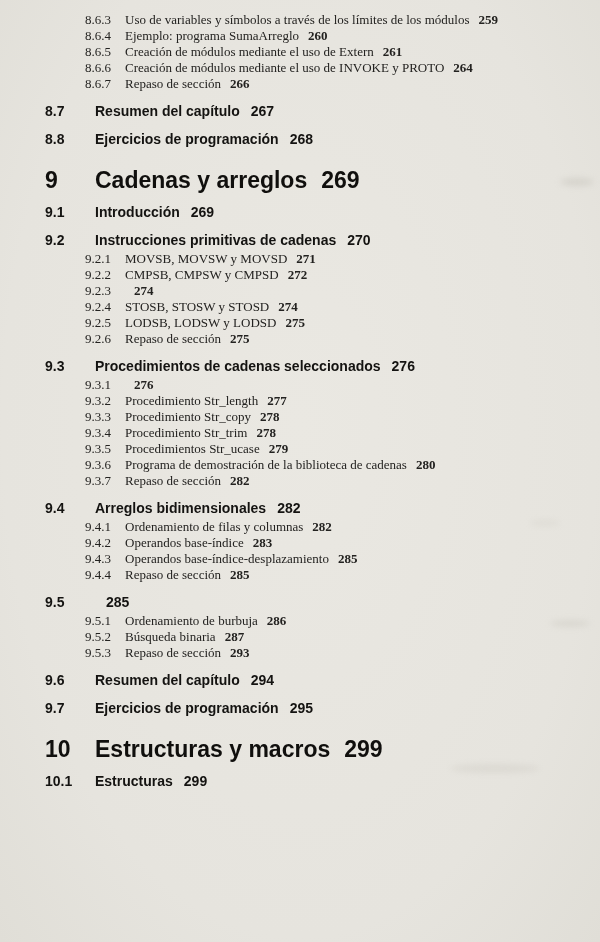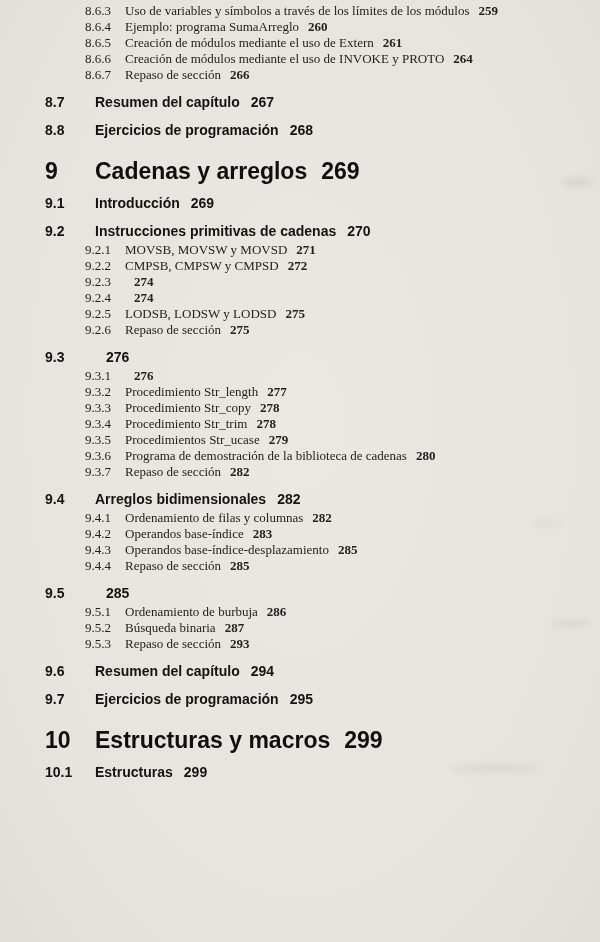--- a/index.html
+++ b/index.html
@@ -14,21 +14,21 @@
     font-family: "Liberation Serif", serif;
     color: #1d1c1a;
     position: relative;
   }
   .scan-page {
     position: relative;
     width: 600px;
     height: 942px;
     background: radial-gradient(ellipse at 50% 45%, #eae8e2 0%, #e6e4de 70%, #e0ded7 100%);
     box-sizing: border-box;
-    padding-top: 3px;
+    padding-top: 12px;
   }
   .smudge {
     position: absolute;
     border-radius: 50%;
     filter: blur(3px);
     background: #b9b6ad;
     opacity: 0.35;
     pointer-events: none;
   }
   .smudge.s1 { right: 6px; top: 178px; width: 34px; height: 8px; }
@@ -144,34 +144,36 @@
         <span class="num">9.2.2</span>
         <span class="title">CMPSB, CMPSW y CMPSD</span>
         <span class="pageno">272</span>
       </div>
       <div class="entry sub">
         <span class="num">9.2.3</span>
         <span class="pageno">274</span>
       </div>
       <div class="entry sub">
         <span class="num">9.2.4</span>
+        <span class="title">STOSB, STOSW y STOSD</span>
         <span class="pageno">274</span>
       </div>
       <div class="entry sub">
         <span class="num">9.2.5</span>
         <span class="title">LODSB, LODSW y LODSD</span>
         <span class="pageno">275</span>
       </div>
       <div class="entry sub">
         <span class="num">9.2.6</span>
         <span class="title">Repaso de sección</span>
         <span class="pageno">275</span>
       </div>
       <div class="entry section">
         <span class="num">9.3</span>
+        <span class="title">Procedimientos de cadenas seleccionados</span>
         <span class="pageno">276</span>
       </div>
       <div class="entry sub">
         <span class="num">9.3.1</span>
         <span class="pageno">276</span>
       </div>
       <div class="entry sub">
         <span class="num">9.3.2</span>
         <span class="title">Procedimiento Str_length</span>
         <span class="pageno">277</span>

